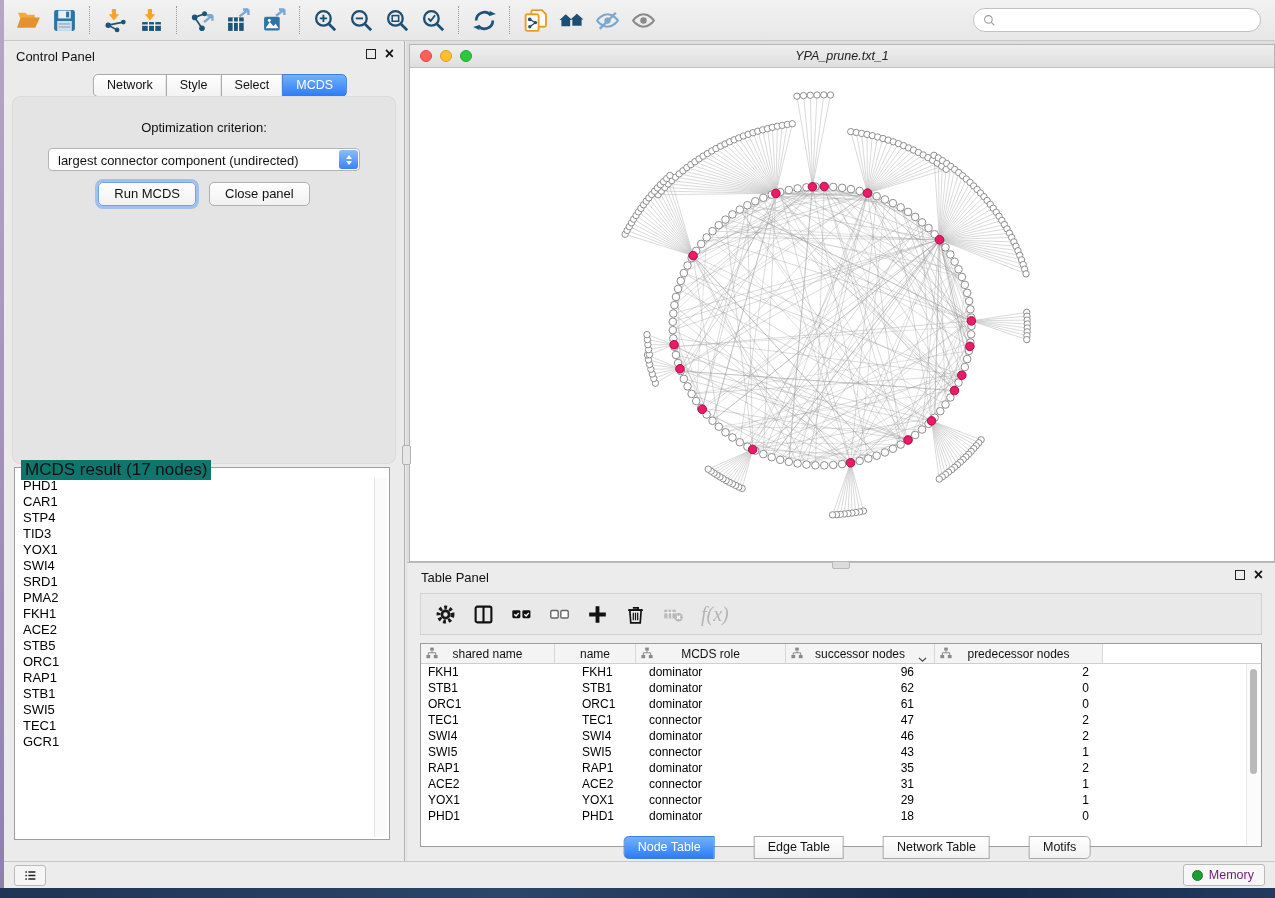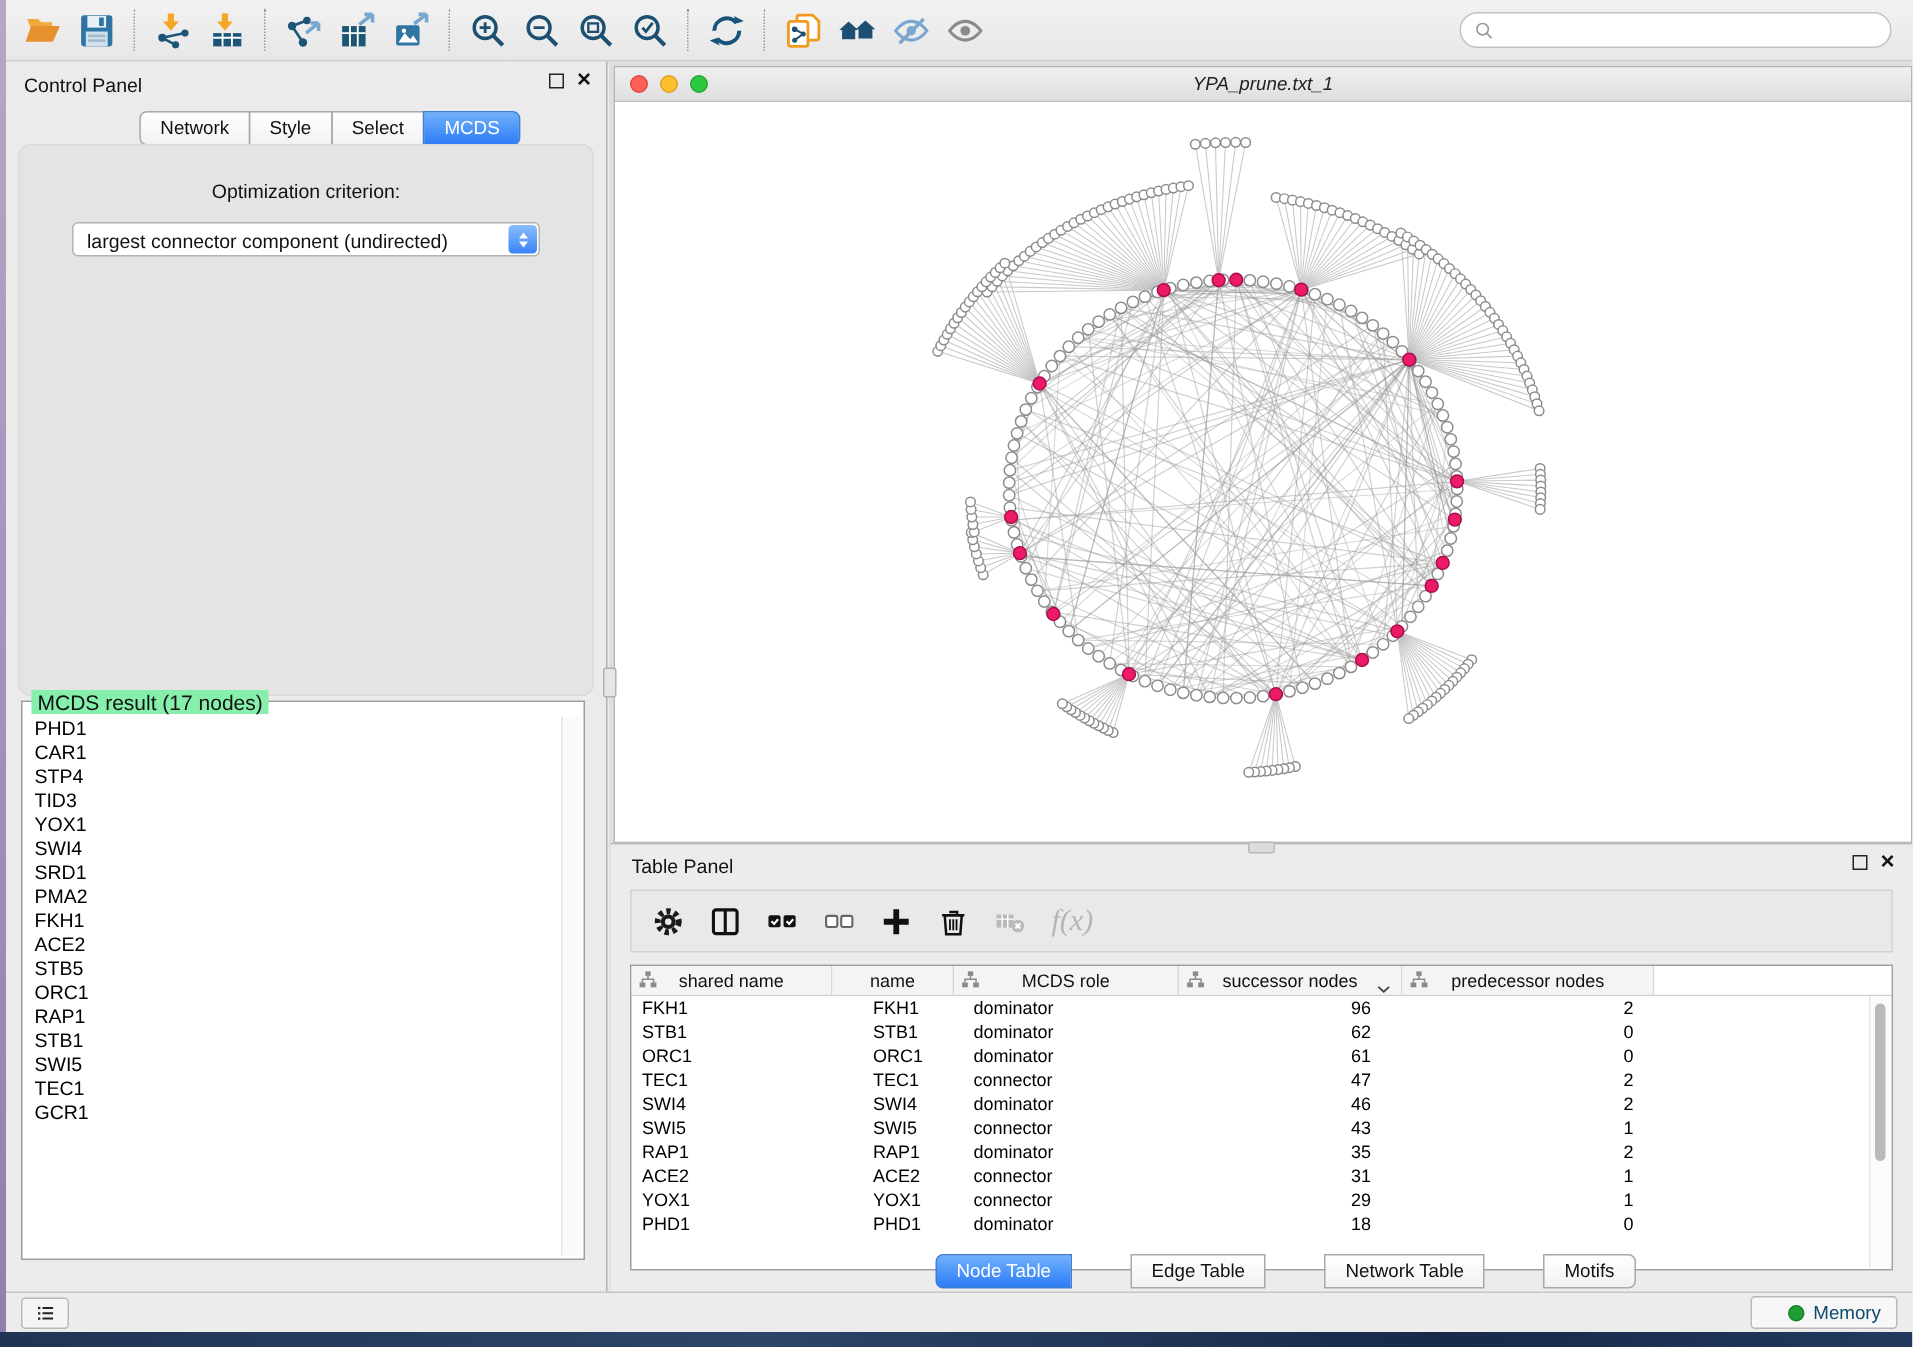--- a/index.html
+++ b/index.html
@@ -35,21 +35,21 @@
   .cp-box{position:absolute;left:8px;right:8px;top:55px;height:366px;background:#e4e4e4;border:1px solid #dadada;border-radius:8px;}
   .opt-label{text-align:center;margin-top:23px;font-size:13px;color:#111;}
   .dropdown{position:relative;margin:13px auto 0 auto;width:312px;height:23px;background:#fff;border:1px solid #b3b3b3;border-radius:4px;font-size:13px;line-height:23px;padding-left:9px;box-sizing:border-box;color:#111;}
   .stepper{position:absolute;right:1px;top:1px;width:19px;height:19px;border-radius:3px;background:linear-gradient(#8abefb,#3a82f7);display:flex;flex-direction:column;align-items:center;justify-content:center;gap:2px;}
   .tri-up{width:0;height:0;border-left:3.5px solid transparent;border-right:3.5px solid transparent;border-bottom:4.5px solid #fff;}
   .tri-down{width:0;height:0;border-left:3.5px solid transparent;border-right:3.5px solid transparent;border-top:4.5px solid #fff;}
   .btn-row{display:flex;justify-content:center;gap:13px;margin-top:11px;}
   .mac-btn{height:22px;line-height:22px;padding:0 15px;background:linear-gradient(#ffffff,#f1f1f1);border:1px solid #b0b0b0;border-radius:5px;font-size:13px;color:#111;}
   .mac-btn.focused{box-shadow:0 0 0 3px rgba(106,163,240,0.55);border-color:#6aa3f0;}
   .mcds-fieldset{position:absolute;left:10px;right:14px;top:426px;height:371px;background:#fff;border:1px solid #9e9e9e;}
-  .mcds-legend{position:absolute;left:6px;top:-8px;background:#86efac;padding:0 4px;font-size:14px;color:#111;}
+  .mcds-legend{position:absolute;left:6px;top:-8px;background:#0f766e;padding:0 4px;font-size:17px;color:#111;}
   .mcds-list{position:absolute;left:2px;right:15px;top:10px;bottom:2px;overflow:hidden;font-size:13px;line-height:16px;padding-left:6px;color:#000;}
   .mcds-scroll{position:absolute;right:2px;top:10px;bottom:2px;width:12px;background:#fafafa;border-left:1px solid #e4e4e4;}
 
   
   .right-area{position:absolute;left:402px;top:41px;right:0;bottom:26px;background:#dedede;}
   .v-handle{position:absolute;left:398px;top:445px;width:7px;height:18px;background:#e6e6e6;border:1px solid #b2b2b2;border-radius:2px;z-index:5;}
   .network-window{position:absolute;left:3px;top:3px;right:0;height:518px;background:#fff;border:1px solid #b5b5b5;box-sizing:border-box;font-style:italic;}
   .nw-titlebar{position:relative;height:22px;background:linear-gradient(#efefef,#dfdfdf);border-bottom:1px solid #c0c0c0;}
   .traffic{position:absolute;left:10px;top:5px;display:flex;gap:8px;}
   .light{width:12px;height:12px;border-radius:50%;box-sizing:border-box;}
@@ -82,21 +82,21 @@
   .t-row .c3{text-align:right;padding-right:21px;}
   .t-row .c4{text-align:right;padding-right:14px;}
   .v-scroll{position:absolute;right:0;top:20px;bottom:1px;width:14px;background:#fbfbfb;border-left:1px solid #e8e8e8;}
   .v-thumb{position:absolute;left:3px;top:5px;width:7px;height:105px;border-radius:4px;background:#b9b9b9;}
   .tp-tabs{position:absolute;left:50%;transform:translateX(-50%);top:273px;gap:40px;}
 
   
   .status-bar{position:absolute;left:0;right:0;bottom:0;height:26px;background:#ececec;border-top:1px solid #c6c6c6;}
   .sb-list-btn{position:absolute;left:10px;top:3px;width:30px;height:19px;background:#f5f5f5;border:1px solid #b9b9b9;border-radius:3px;display:flex;align-items:center;justify-content:center;}
   .sb-list-btn svg{width:15px;height:13px;}
-  .memory-btn{position:absolute;right:10px;top:2px;height:20px;background:#f7f7f7;border:1px solid #b9b9b9;border-radius:3px;display:flex;align-items:center;gap:6px;padding:0 10px 0 24px;font-size:12.5px;color:#0c4a6e;}
+  .memory-btn{position:absolute;right:10px;top:2px;height:20px;background:#f7f7f7;border:1px solid #b9b9b9;border-radius:3px;display:flex;align-items:center;gap:6px;padding:0 10px 0 8px;font-size:12.5px;color:#701a75;}
   .mem-dot{width:11px;height:11px;border-radius:50%;background:#1e9e33;border:1px solid #15812a;box-sizing:border-box;}
 </style>
 </head>
 <body>
 
 <div class="screen">
   <div class="desktop-left"></div>
   <div class="desktop-bottom"></div>
 
   <div class="app">
@@ -252,20 +252,24 @@
           <span class="tab sel">MCDS</span>
         </div>
       <div class="cp-box">
         <div class="opt-label">Optimization criterion:</div>
         <div class="dropdown">
           <span>largest connector component (undirected)</span>
           <span class="stepper">
               <span class="tri-up"></span>
               <span class="tri-down"></span>
             </span>
+        </div>
+        <div class="btn-row">
+          <div class="mac-btn focused">Run MCDS</div>
+          <div class="mac-btn">Close panel</div>
         </div>
       </div>
       <div class="mcds-fieldset">
         <div class="mcds-legend">MCDS result (17 nodes)</div>
         <div class="mcds-list" id="mcds-list">
             <div>PHD1</div>
             <div>CAR1</div>
             <div>STP4</div>
             <div>TID3</div>
             <div>YOX1</div>

